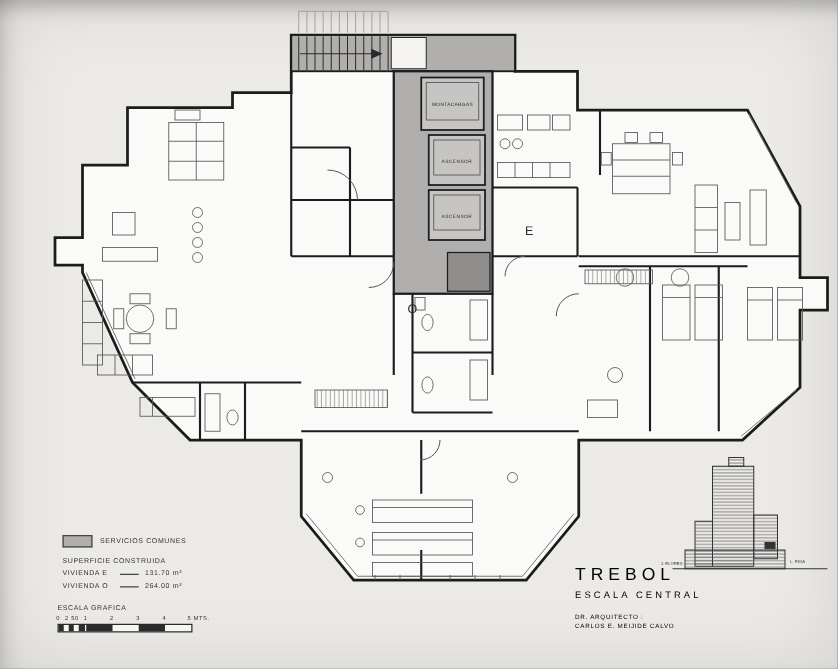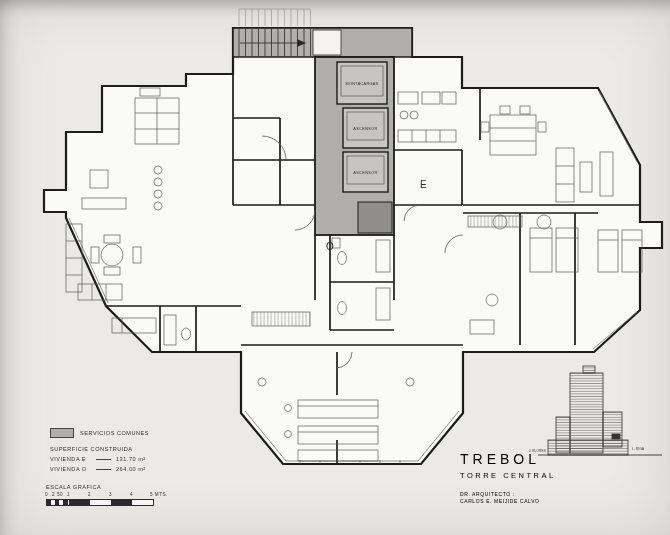--- a/index.html
+++ b/index.html
@@ -222,20 +222,20 @@
       <i style="left:0;width:4px"></i>
         <i style="left:8px;width:4px"></i>
         <i style="left:16px;width:5px"></i>
       <i style="left:22px;width:21px"></i>
         <i style="left:64px;width:21px"></i>
     </div>
   </div>
 
   <div class="txt titleblock">
     <div class="proj">TREBOL</div>
-    <div class="sub">TORRE CENTRAL</div>
+    <div class="sub">ESCALA CENTRAL</div>
     <div class="arch">
       <div>DR. ARQUITECTO :</div>
       <div>CARLOS E. MEIJIDE CALVO</div>
     </div>
   </div>
 
 </div>
 
 </body></html>

